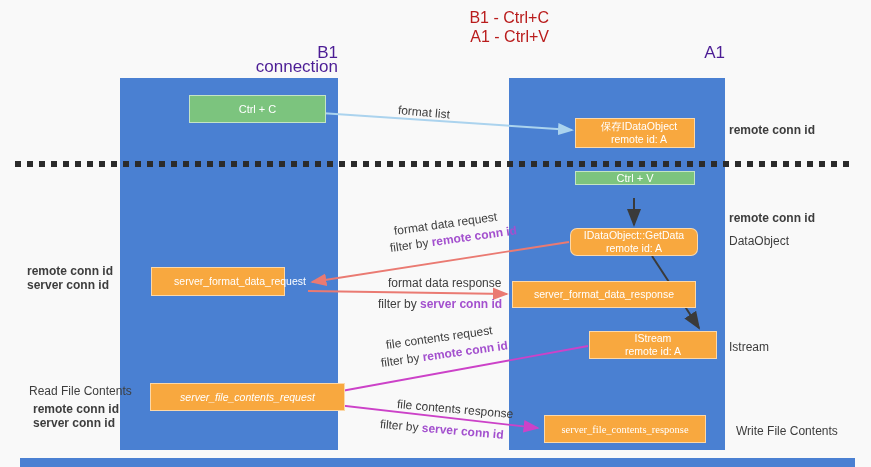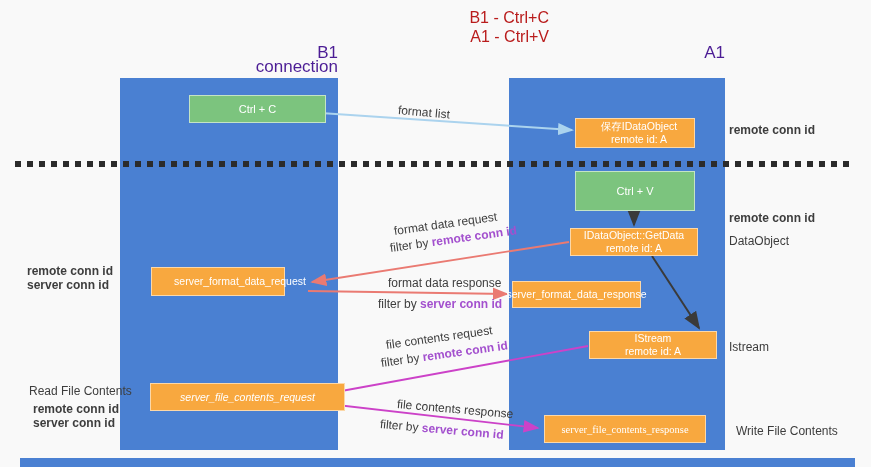--- a/index.html
+++ b/index.html
@@ -94,34 +94,34 @@
 
   <div class="node green" style="left:157px;top:95px;width:137px;height:28px;margin-left:32px;">
     <div>Ctrl + C</div>
   </div>
 
   <div class="node orange" style="left:575px;top:118px;width:120px;height:30px;padding-left:8px;">
     <div>保存IDataObject</div>
     <div>remote id: A</div>
   </div>
 
-  <div class="node green" style="left:575px;top:171px;width:120px;height:40px;">
+  <div class="node green" style="left:575px;top:171px;width:120px;height:14px;">
     <div>Ctrl + V</div>
   </div>
 
-  <div class="node orange" style="left:570px;top:228px;width:128px;height:28px;">
+  <div class="node orange" style="left:570px;top:228px;width:128px;height:28px;border-radius:7px;">
     <div>IDataObject::GetData</div>
     <div>remote id: A</div>
   </div>
 
   <div class="node orange" style="left:151px;top:267px;width:134px;height:29px;padding-left:44px;">
     <div>server_format_data_request</div>
   </div>
 
-  <div class="node orange" style="left:512px;top:281px;width:129px;height:27px;">
+  <div class="node orange" style="left:512px;top:281px;width:184px;height:27px;">
     <div>server_format_data_response</div>
   </div>
 
   <div class="node orange" style="left:589px;top:331px;width:128px;height:28px;">
     <div>IStream</div>
     <div>remote id: A</div>
   </div>
 
   <div class="node orange" style="left:150px;top:383px;width:195px;height:28px;font-style:italic;">
     <div>server_file_contents_request</div>

